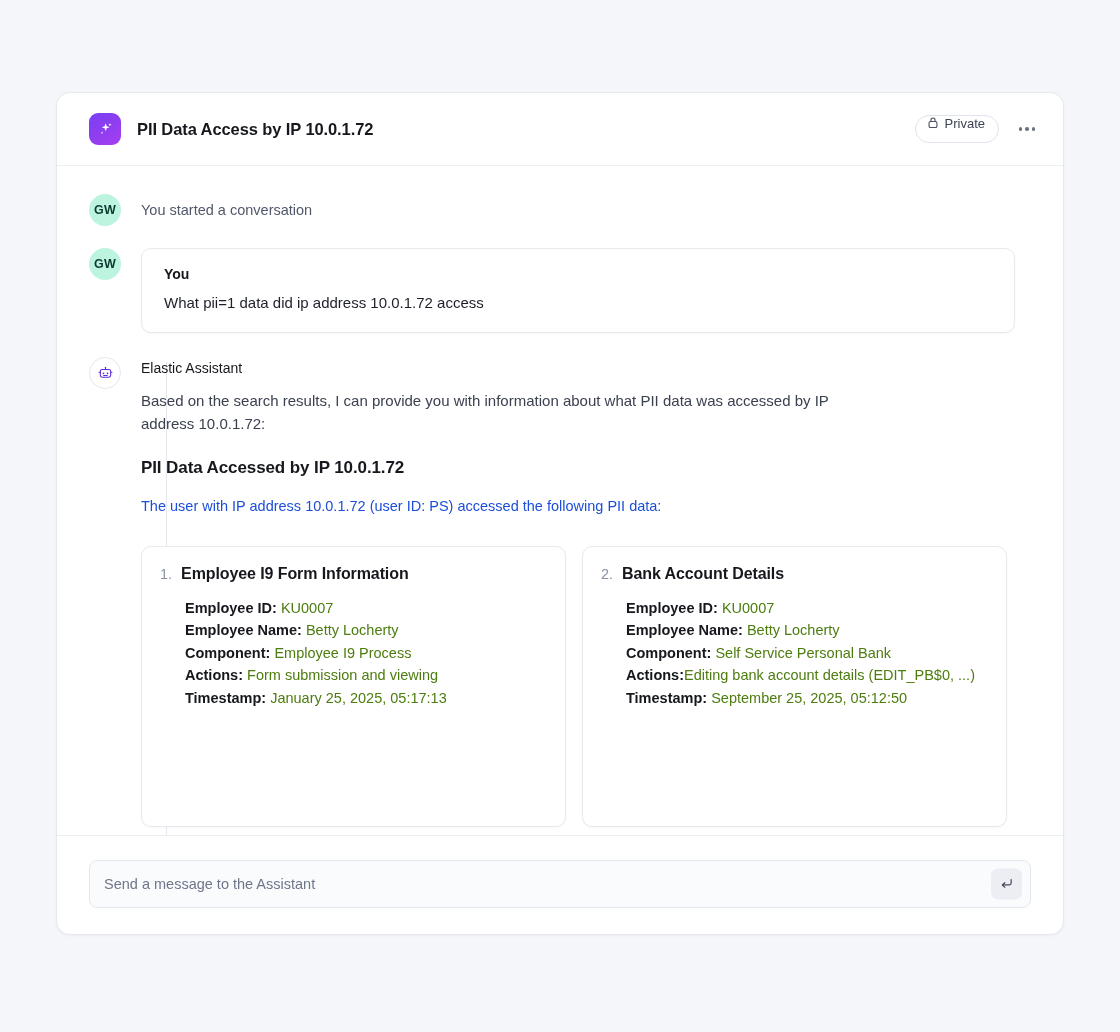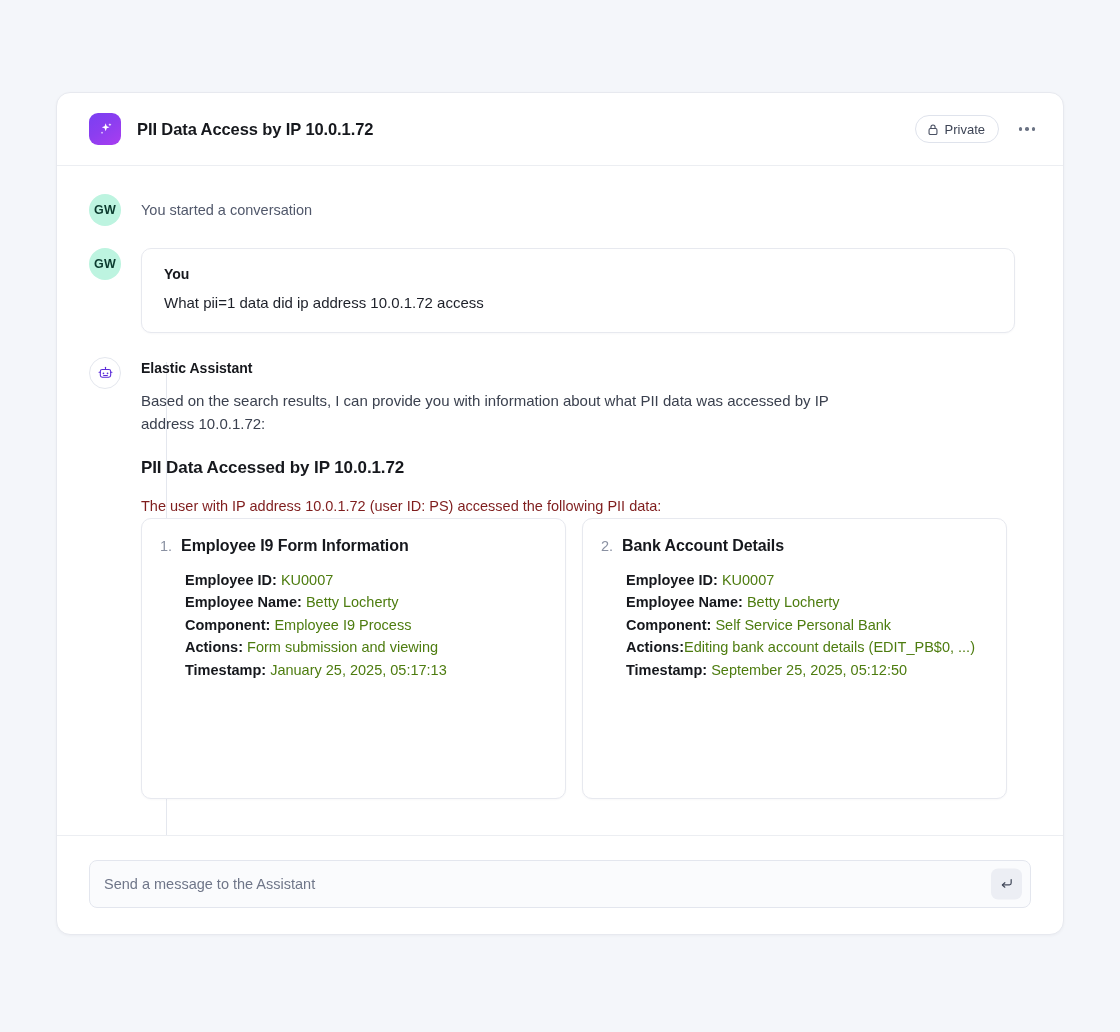--- a/index.html
+++ b/index.html
@@ -67,21 +67,20 @@
     font-weight: bold;
     letter-spacing: -0.1px;
     color: #16181d;
     white-space: nowrap;
   }
 
   .header-spacer { flex: 1 1 auto; }
 
   .private-badge {
     display: inline-flex;
-    align-items: center;
     gap: 6px;
     height: 28px;
     padding: 0 13px 0 11px;
     border: 1px solid #dfe3ec;
     border-radius: 14px;
     background: #ffffff;
     font-size: 13px;
     color: #3d4455;
     white-space: nowrap;
   }
@@ -203,42 +202,42 @@
 
   
   .row-assistant { margin-bottom: 0; }
   .assistant-body {
     flex: 1 1 auto;
     padding-right: 24px;
     padding-top: 3px;
   }
   .assistant-name {
     font-size: 14px;
-    font-weight: bold;
+    font-weight: normal;
     color: #16181d;
     margin-bottom: 14px;
   }
   .assistant-para {
     font-size: 15px;
     line-height: 1.53;
     color: #3b414f;
     max-width: 726px;
     margin-bottom: 22px;
   }
   .assistant-h3 {
     font-size: 17px;
     font-weight: bold;
     color: #16181d;
     letter-spacing: -0.1px;
     margin-bottom: 20px;
   }
   .assistant-lead {
     font-size: 14.5px;
-    color: #7f1d1d;
-    margin-bottom: 4px;
+    color: #1d4ed8;
+    margin-bottom: 32px;
   }
 
   
   .cards {
     display: flex;
     gap: 16px;
   }
   .pii-card {
     flex: 1 1 0;
     border: 1px solid #e7e9ef;

